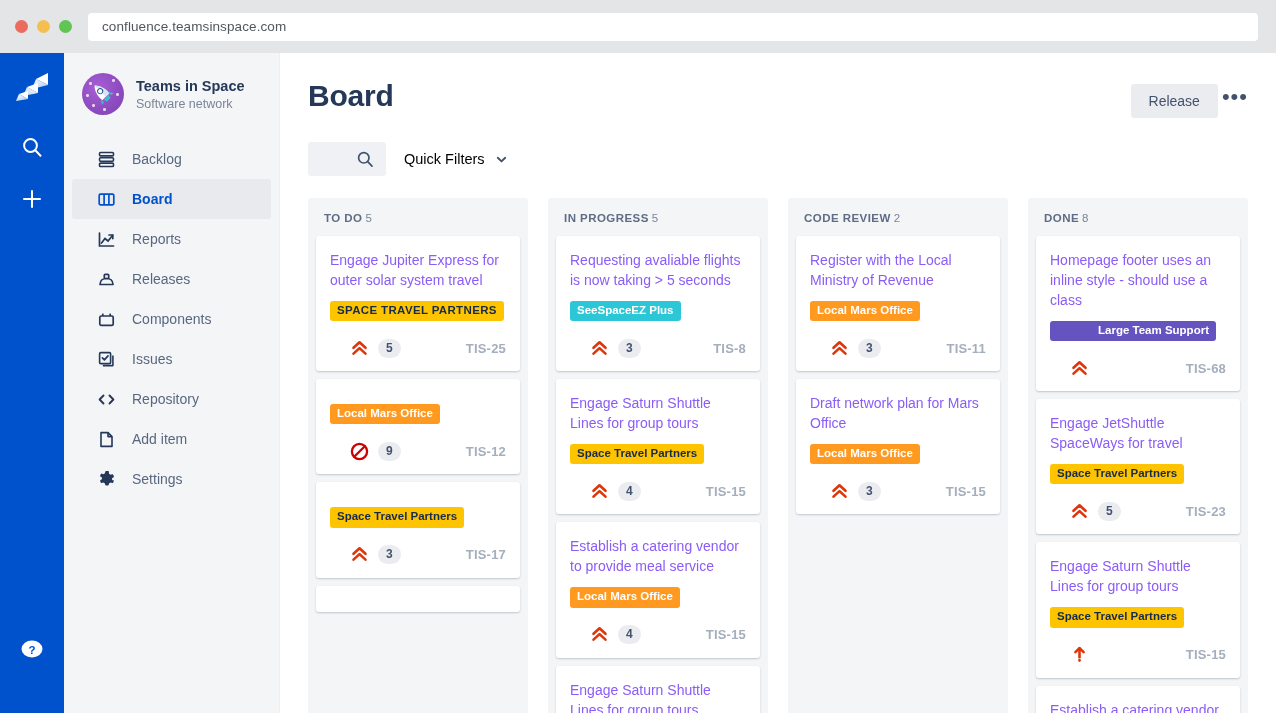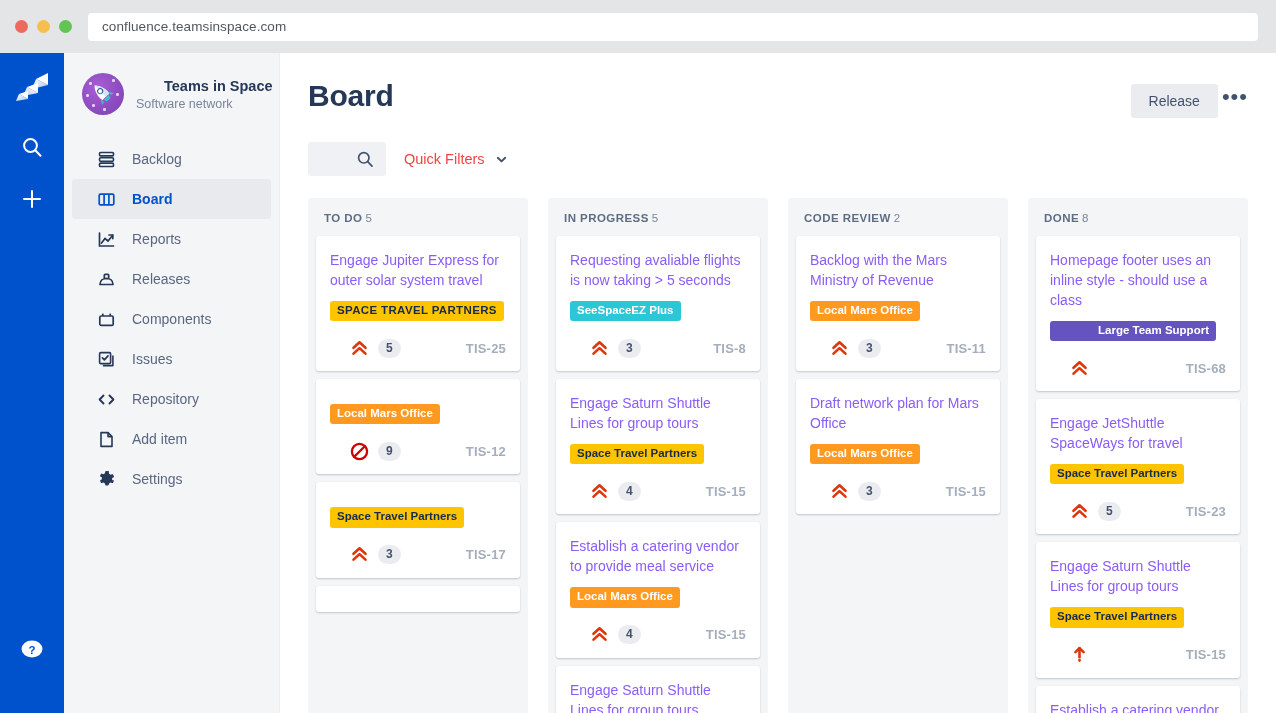--- a/index.html
+++ b/index.html
@@ -82,21 +82,20 @@
     border-radius: 50%; background: rgba(255,255,255,.75);
   }
   .rocket {
     position: absolute; left: 50%; top: 50%;
     transform: translate(-50%,-50%);
   }
   .project-text { margin-left: 12px; }
   .project-name {
     font-size: 14.5px; font-weight: 700; color: #253858;
     line-height: 1.25;
-    margin-left: 28px;
   }
   .project-sub {
     font-size: 12.5px; color: #7a8599; margin-top: 1px;
   }
 
   .nav-item {
     display: flex; align-items: center;
     height: 40px;
     padding-left: 24px;
     margin: 0 8px 0 8px;
@@ -149,21 +148,21 @@
   }
   .searchbox {
     width: 78px; height: 34px;
     background: #f0f1f4; border-radius: 3px;
     display: flex; align-items: center; justify-content: flex-end;
     padding-right: 12px; cursor: text;
   }
   .quick-filters {
     margin-left: 18px;
     display: flex; align-items: center; gap: 10px;
-    font-size: 14.5px; color: #ef4444;
+    font-size: 14.5px; color: #000000;
     cursor: pointer;
   }
 
   
   .board {
     display: flex; gap: 20px;
     margin-top: 22px;
     height: 520px;
   }
   .column {
@@ -501,21 +500,21 @@
                 <span class="issue-key">TIS-15</span>
               </div></div>
             <div class="card">
               <div class="card-title">Engage Saturn Shuttle Lines for group tours</div>
             </div>
           </div>
         </div>
         <div class="column">
           <div class="col-head"><span>CODE REVIEW</span><span class="col-count">2</span></div>
           <div class="col-body">
-            <div class="card"><div class="card-title">Backlog with the Mars Ministry of Revenue</div><div class="badge" style="background:#ff991f;color:#ffffff;">Local Mars Office</div><div class="card-foot">
+            <div class="card"><div class="card-title">Register with the Local Ministry of Revenue</div><div class="badge" style="background:#ff991f;color:#ffffff;">Local Mars Office</div><div class="card-foot">
                 <span class="prio">
                   <svg width="19" height="19" viewBox="0 0 19 19" fill="none" stroke="#de350b" stroke-width="2.6" stroke-linecap="round" stroke-linejoin="round">
             <polyline points="3.5,8.8 9.5,3.3 15.5,8.8"></polyline>
             <polyline points="3.5,14.6 9.5,9.1 15.5,14.6"></polyline>
           </svg>
                 </span>
                 <span class="count-pill">3</span>
                 <span class="issue-key">TIS-11</span>
               </div></div>
             <div class="card"><div class="card-title">Draft network plan for Mars Office</div><div class="badge" style="background:#ff991f;color:#ffffff;">Local Mars Office</div><div class="card-foot">

